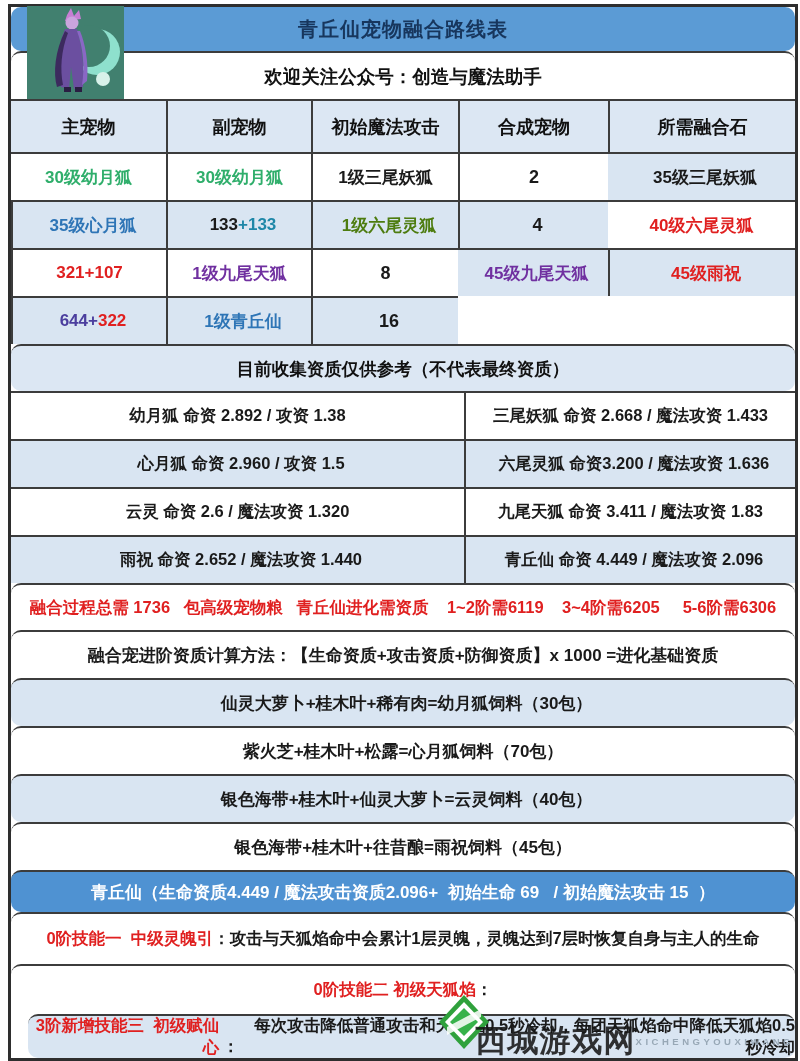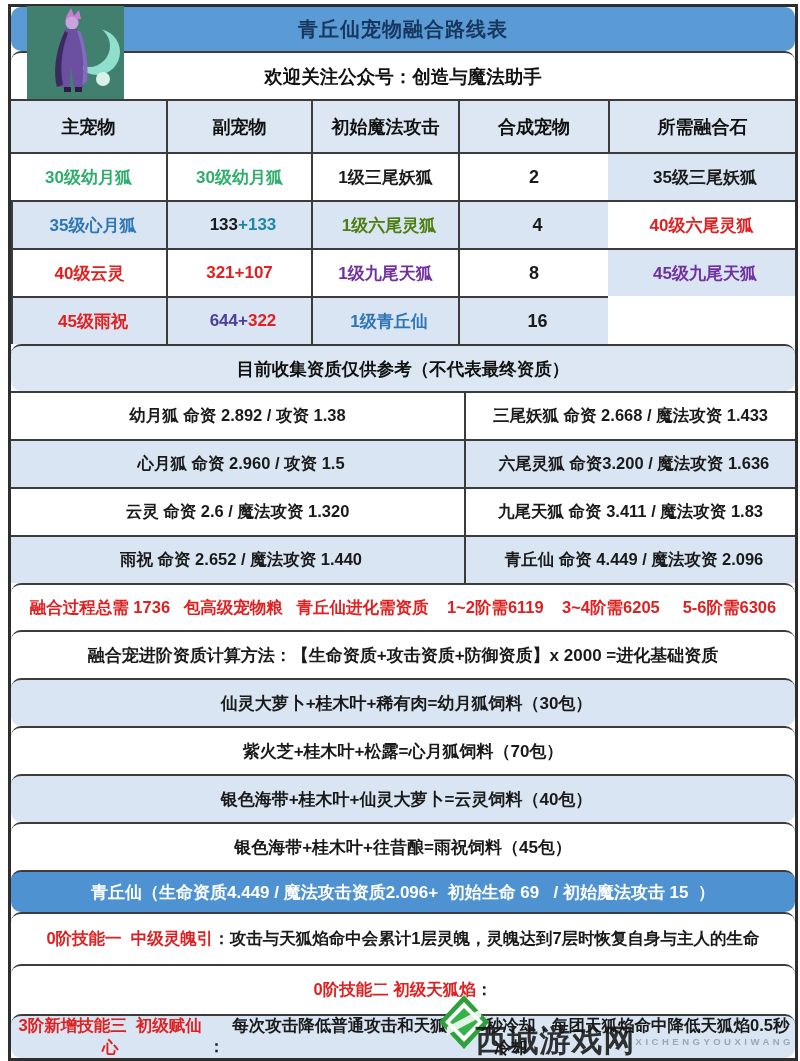--- a/index.html
+++ b/index.html
@@ -25,21 +25,21 @@
   .qc { height:46px; font-size:16.5px; }
   .alt { background:#d9e5f2 !important;padding-left:7px; }
   .num { font-size:18px; }
   .redline { height:45px; font-size:16.5px; }
   .method { height:46px; font-size:17px; }
   .recipe { height:46px; font-size:17px; }
   .statsbar { height:40px; background:#4f92d2; color:#ffffff; font-size:17px; }
   .skill { font-size:16.5px;text-align:right; }
   .skill.s1 { height:50px; }
   .skill.s2 { height:48px; }
-  .skill.s3 { height:42px; justify-content:flex-start; text-align:center; padding-left:3px; }
+  .skill.s3 { height:42px; justify-content:flex-start; text-align:right; padding-left:3px;margin-left:17px; }
   .mascot { position:absolute; left:16px; top:-1px; width:97px; height:93px; z-index:2; }
   .watermark { position:absolute; right:1px; bottom:2px; z-index:3; display:flex;
                align-items:flex-end; }
   .wm-logo { flex:0 0 auto; margin-right:-14px; margin-bottom:2px; }
   .wm-textcol { display:flex; align-items:center; }
   .wm-big { font-size:31px; font-weight:700; color:rgba(22,22,22,0.88); line-height:1;
             letter-spacing:1px; }
   .wm-cap { font-size:9.5px; letter-spacing:3.5px; color:#98a8b6; margin-top:1px; }
 </style>
 </head>
@@ -67,21 +67,20 @@
     <div class="dc nl"><span style="color: rgb(26, 26, 26);">1级三尾妖狐</span></div>
     <div class="dc nl num"><span style="color: rgb(26, 26, 26);">2</span></div>
 
     <div class="dc alt"><span style="color: rgb(26, 26, 26);">35级三尾妖狐</span></div>
     <div class="dc nl alt"><span style="color: rgb(46, 117, 182);">35级心月狐</span></div>
     <div class="dc nl alt"><span style="color: rgb(26, 26, 26);">133</span><span style="color: rgb(30, 135, 168);">+133</span></div>
     <div class="dc nl alt"><span style="color: #4d7c0f;">1级六尾灵狐</span></div>
     <div class="dc nl alt num"><span style="color: rgb(26, 26, 26);">4</span></div>
 
     <div class="dc"><span style="color: rgb(224, 32, 32);">40级六尾灵狐</span></div>
-    <div class="dc nl"><span style="color: rgb(224, 32, 32);">40级云灵</span></div>
     <div class="dc nl"><span style="color: rgb(224, 32, 32);">321+107</span><span></span></div>
     <div class="dc nl"><span style="color: rgb(112, 48, 160);">1级九尾天狐</span></div>
     <div class="dc nl num"><span style="color: rgb(26, 26, 26);">8</span></div>
 
     <div class="dc alt"><span style="color: rgb(112, 48, 160);">45级九尾天狐</span></div>
     <div class="dc nl alt"><span style="color: rgb(224, 32, 32);">45级雨祝</span></div>
     <div class="dc nl alt"><span style="color: rgb(75, 62, 158);">644+</span><span style="color: rgb(224, 32, 32);">322</span></div>
     <div class="dc nl alt"><span style="color: rgb(46, 117, 182);">1级青丘仙</span></div>
     <div class="dc nl alt num"><span style="color: rgb(26, 26, 26);">16</span></div>
   </div>
@@ -98,21 +97,21 @@
     <div class="qc nl"><span>九尾天狐 命资 3.411 / 魔法攻资 1.83</span></div>
     <div class="qc alt"><span>雨祝 命资 2.652 / 魔法攻资 1.440</span></div>
     <div class="qc nl alt"><span>青丘仙 命资 4.449 / 魔法攻资 2.096</span></div>
   </div>
 
   <div class="r redline">
     <span style="color: rgb(224, 32, 32);">融合过程总需 1736   包高级宠物粮   青丘仙进化需资质    1~2阶需6119    3~4阶需6205     5-6阶需6306</span>
   </div>
 
   <div class="r method">
-    <span>融合宠进阶资质计算方法：【生命资质+攻击资质+防御资质】x 2000 =进化基础资质</span>
+    <span>融合宠进阶资质计算方法：【生命资质+攻击资质+防御资质】x 1000 =进化基础资质</span>
   </div>
 
   <div class="r recipe alt"><span>仙灵大萝卜+桂木叶+稀有肉=幼月狐饲料（30包）</span></div>
   <div class="r recipe"><span>紫火芝+桂木叶+松露=心月狐饲料（70包）</span></div>
   <div class="r recipe alt"><span>银色海带+桂木叶+仙灵大萝卜=云灵饲料（40包）</span></div>
   <div class="r recipe"><span>银色海带+桂木叶+往昔酿=雨祝饲料（45包）</span></div>
 
   <div class="r statsbar">
     <span>青丘仙（生命资质4.449 / 魔法攻击资质2.096+  初始生命 69   / 初始魔法攻击 15  ）</span>
   </div>

